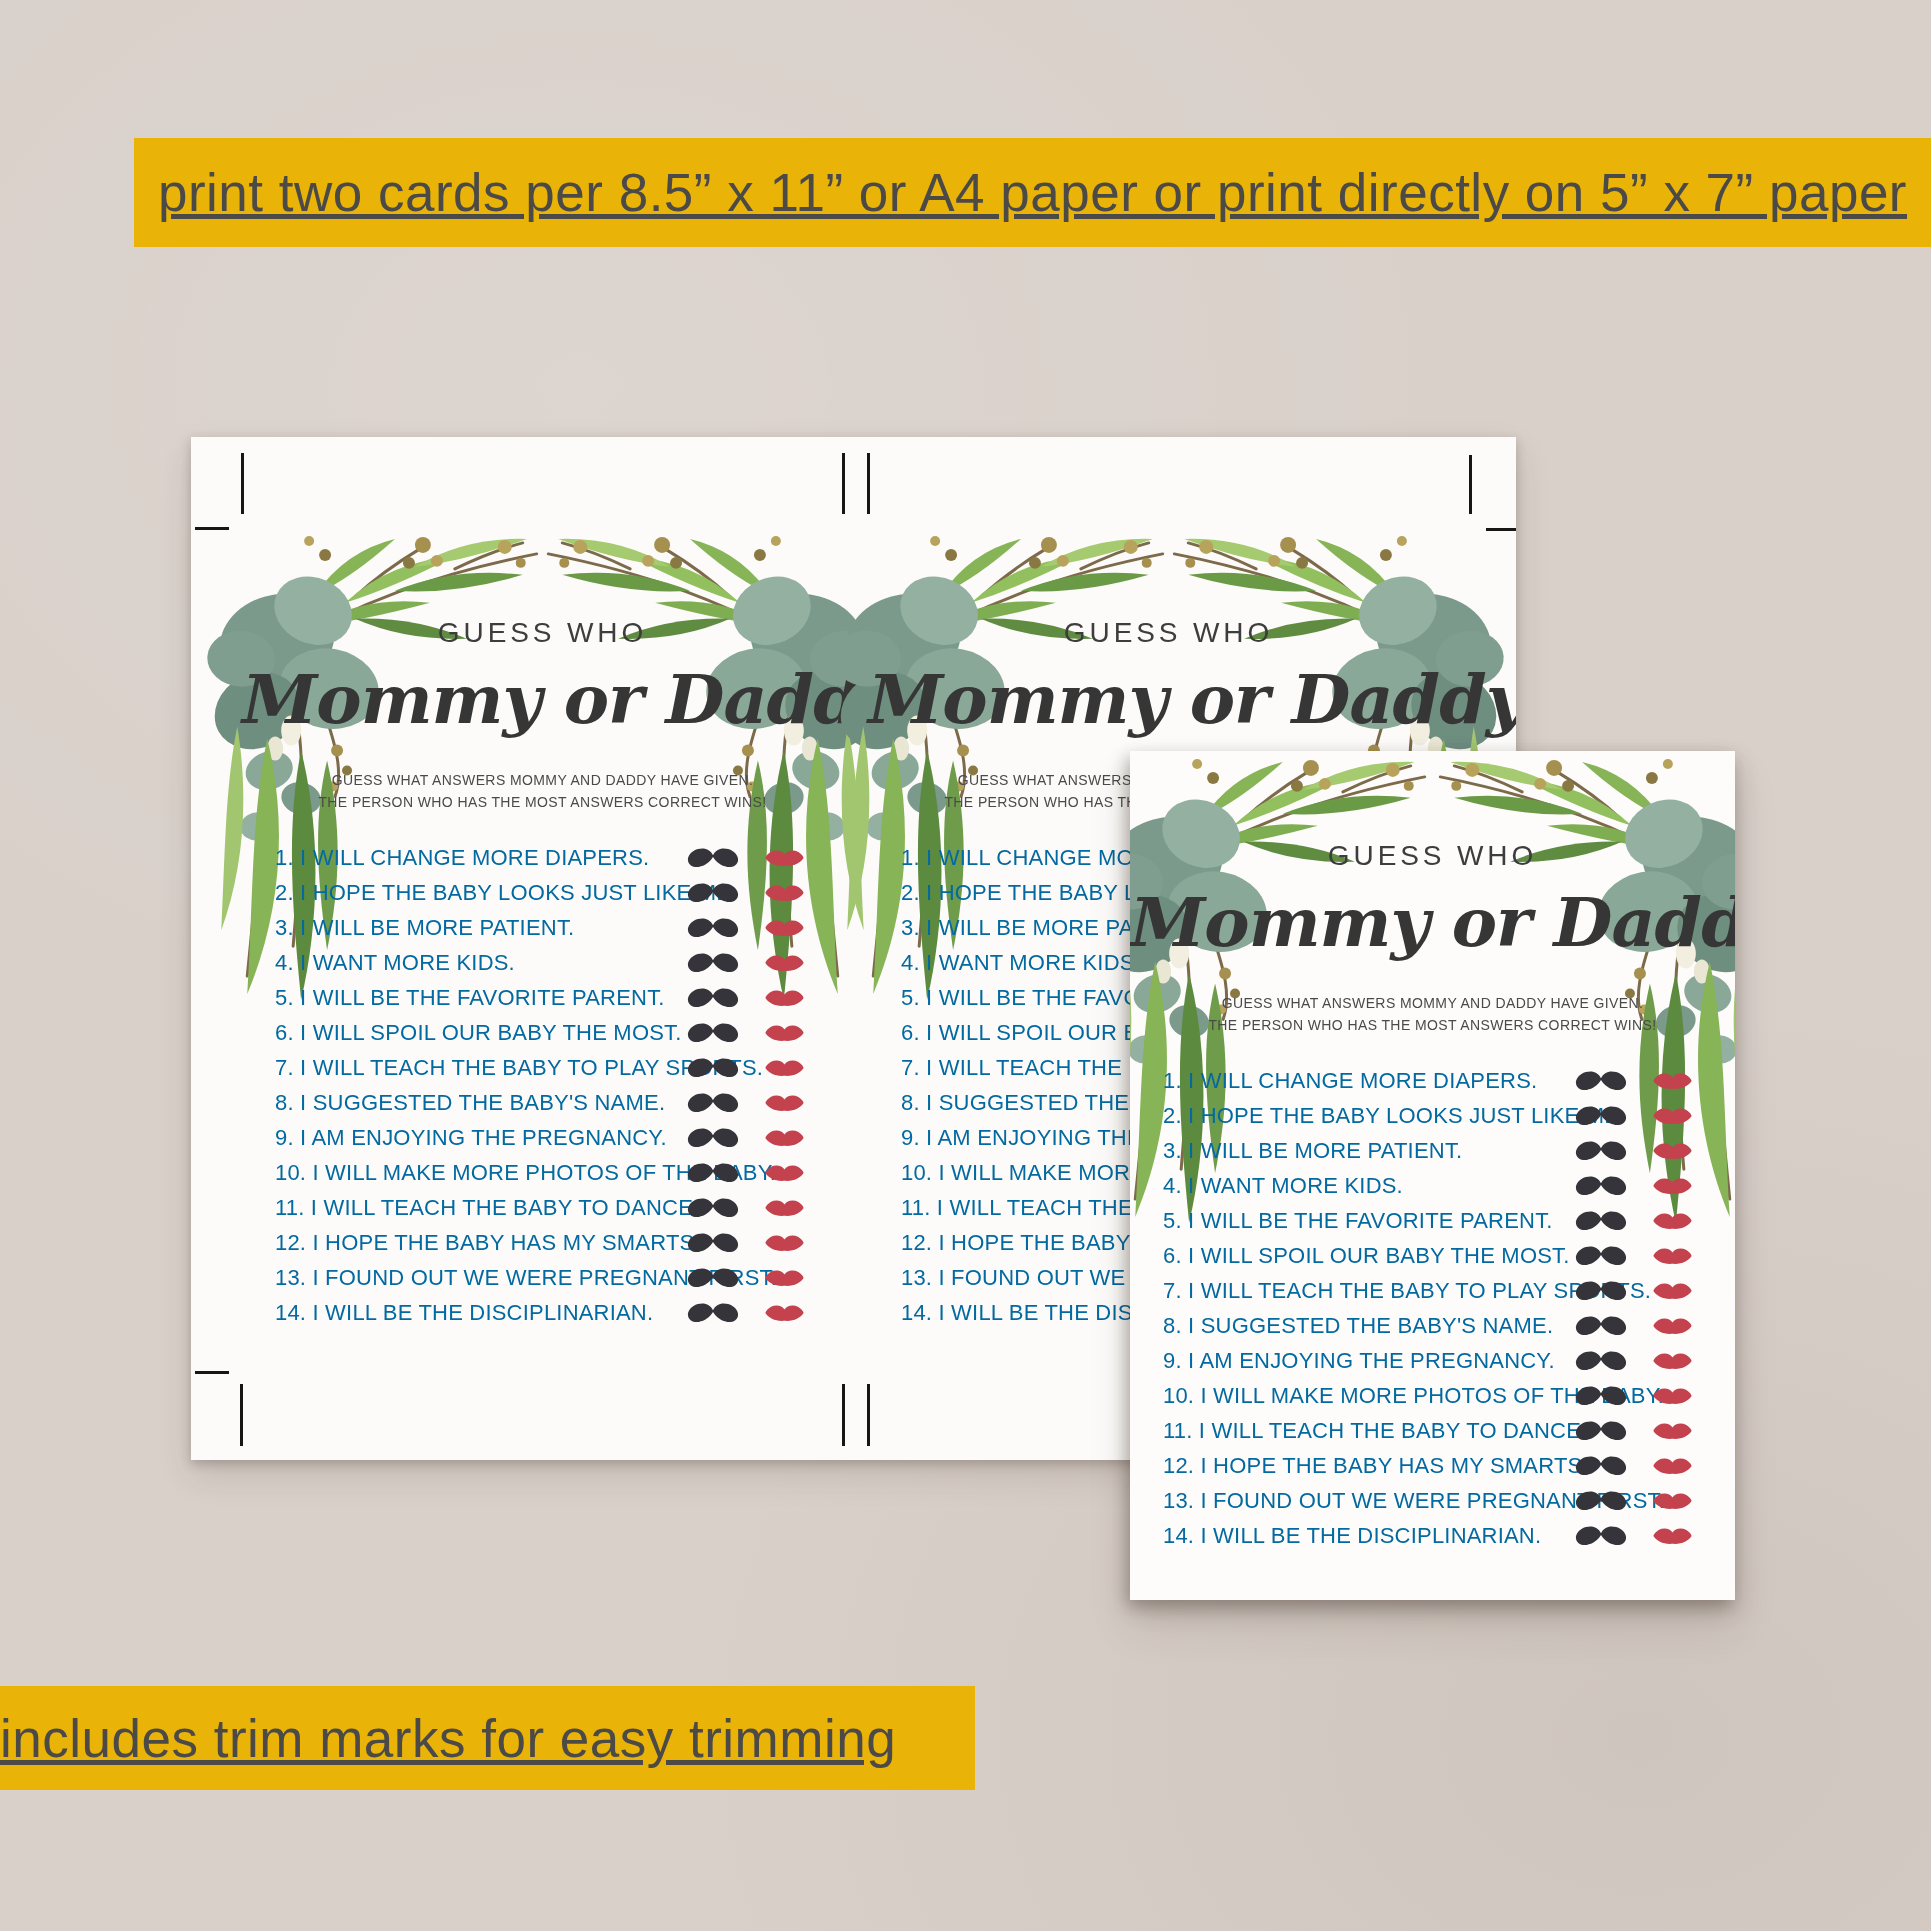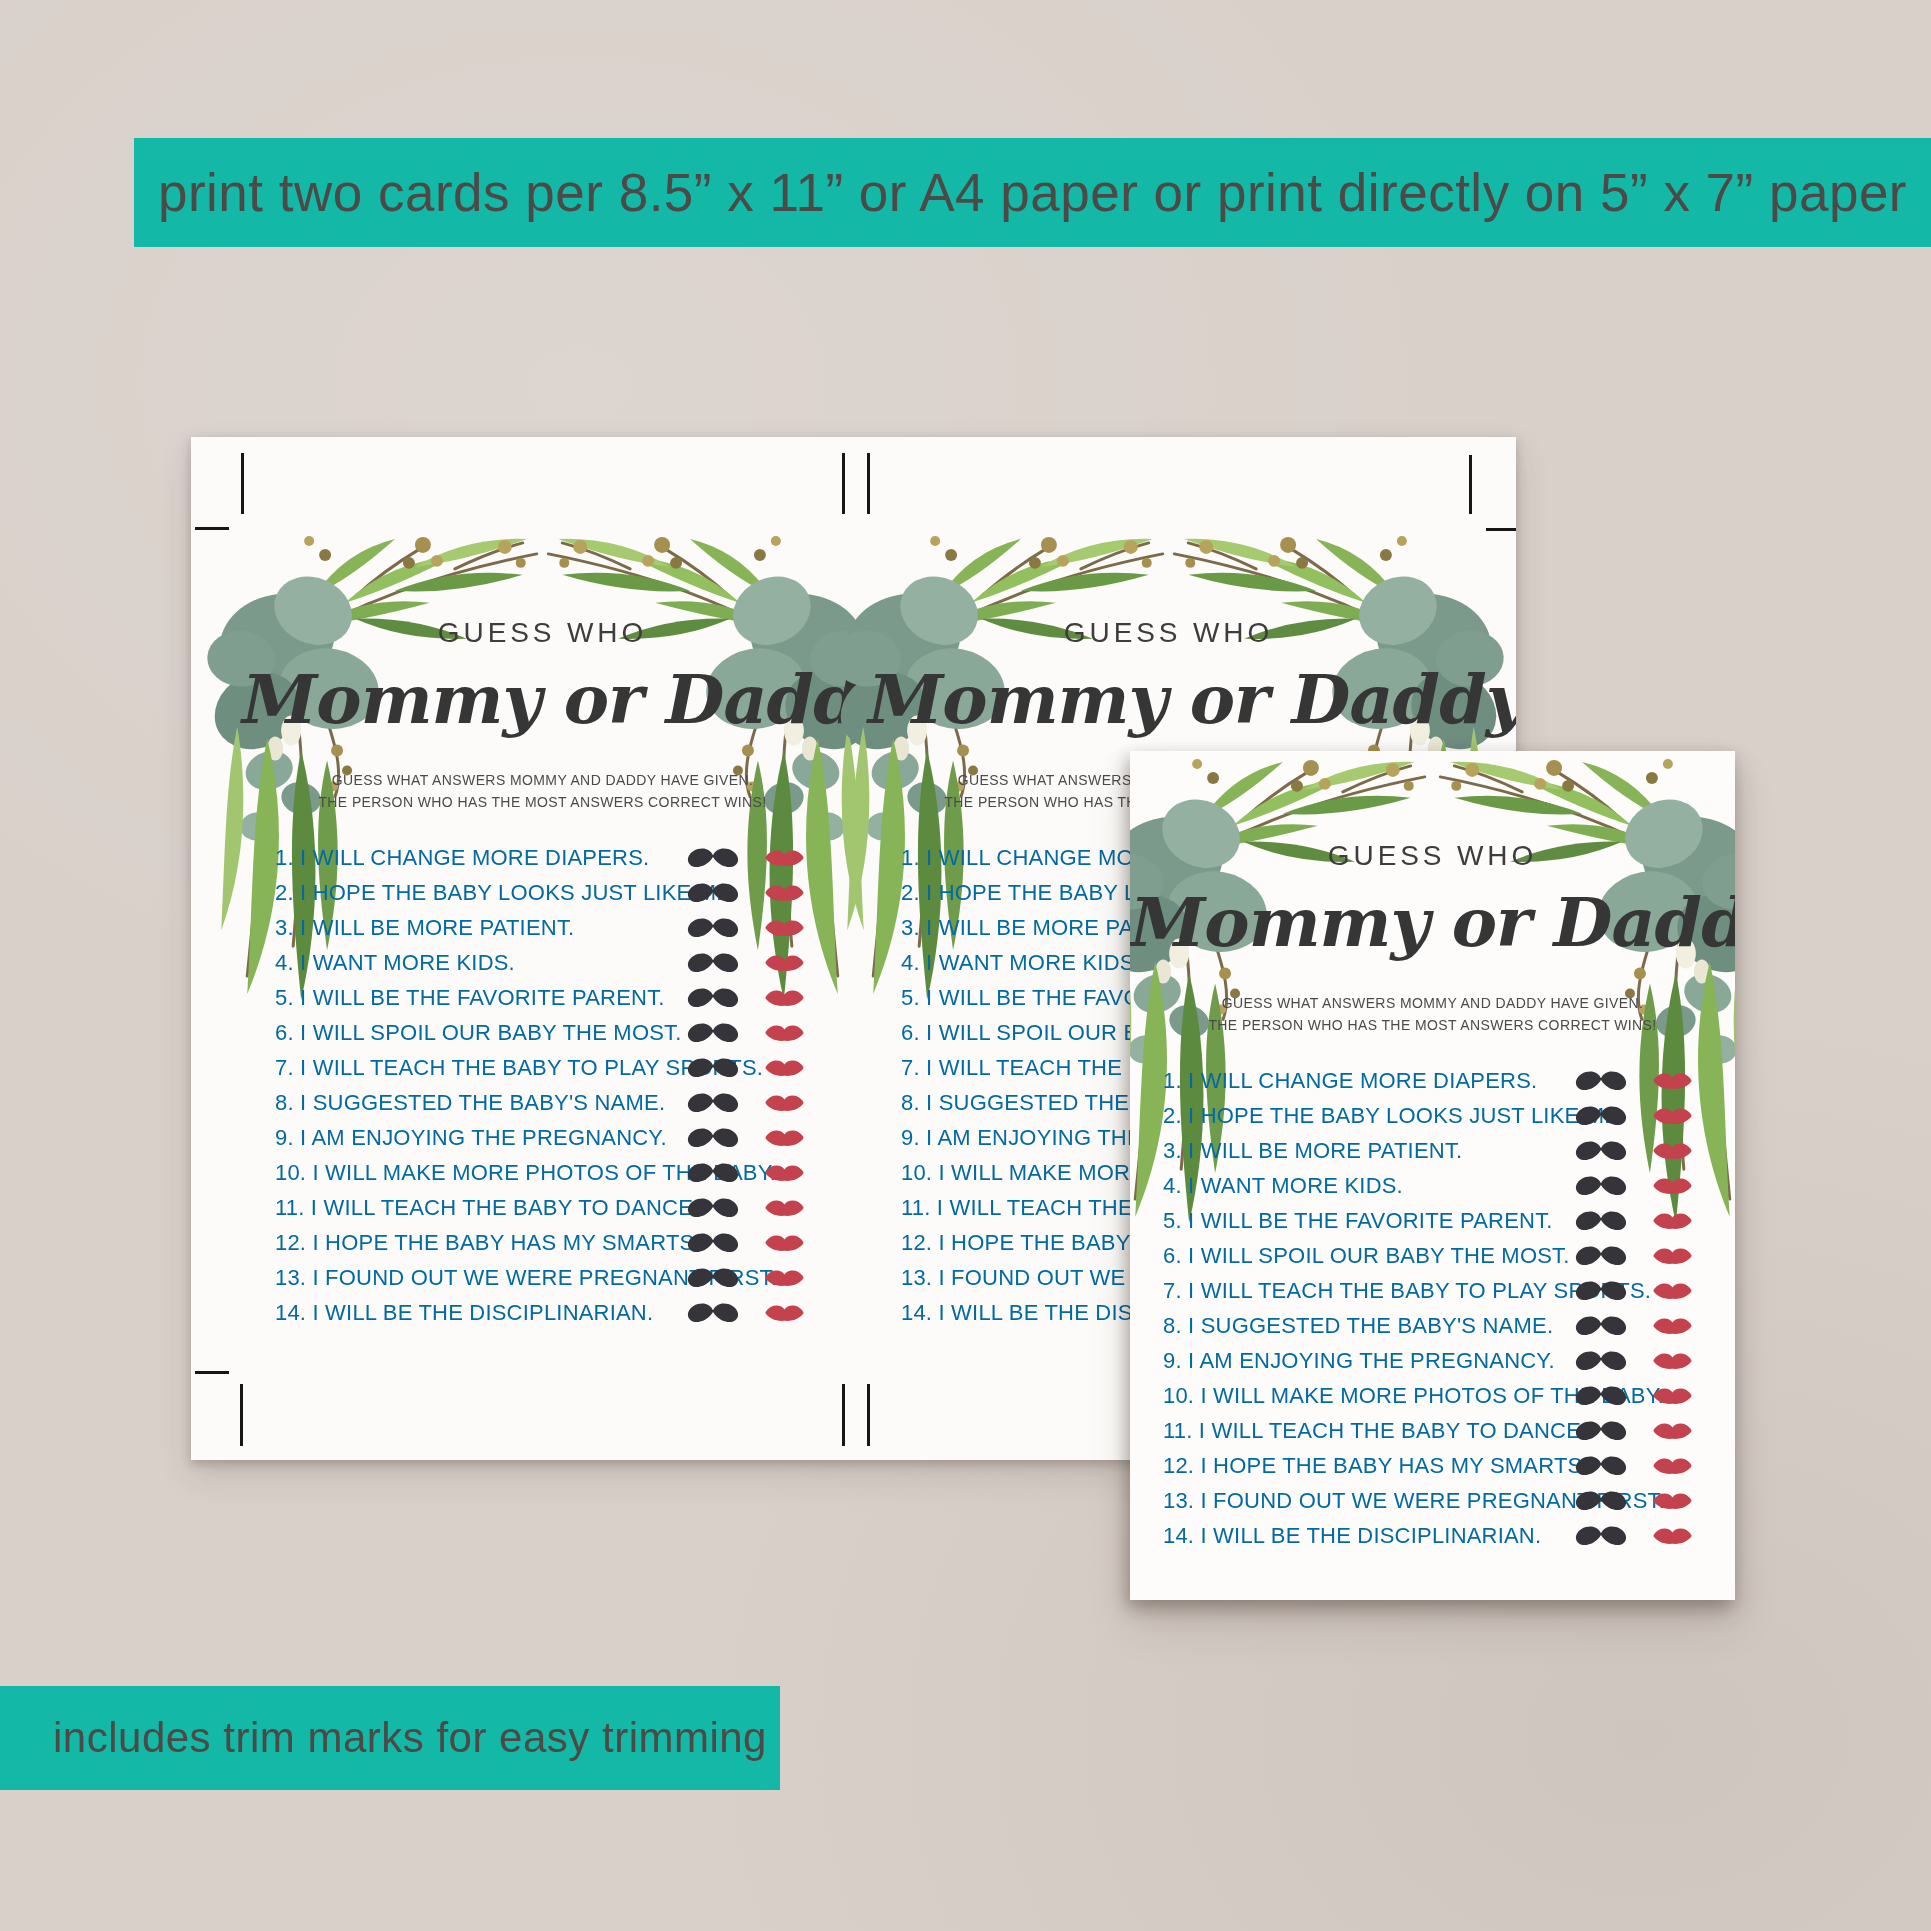--- a/index.html
+++ b/index.html
@@ -9,33 +9,33 @@
     background:#d9d0ca;
     background-image:
       radial-gradient(1545px 1159px at 30% 20%, rgba(255,255,255,.10), rgba(255,255,255,0) 60%),
       radial-gradient(1738px 1352px at 85% 90%, rgba(90,70,60,.08), rgba(90,70,60,0) 55%);
     font-family:"Liberation Sans", sans-serif;
   }
 
   
   .strip {
     position:absolute;
-    background:#14b8a6;
+    background:#eab308;
     display:flex; align-items:center;
     color:#4b4a47;
+    text-decoration:underline;
   }
   .strip.top {
     left:134px; top:138px; width:1797px; height:109px;
     justify-content:center;
     font-size:53px; font-weight:300; letter-spacing:0.5px;
   }
   .strip.bottom {
-    left:0; top:1686px; width:780px; height:104px;
-    padding-left:53px;
-    font-size:42px; font-weight:300; letter-spacing:0.5px;
+    left:0; top:1686px; width:975px; height:104px;
+    font-size:53px; font-weight:300; letter-spacing:0.5px;
   }
 
   
   .sheet {
     position:absolute; left:191px; top:437px; width:1325px; height:1023px;
     background:#fcfbf9; overflow:hidden;
     box-shadow:0 3.9px 9.7px rgba(60,45,35,.25), 0 15.4px 33px rgba(60,45,35,.14);
   }
 
   .trim { position:absolute; background:#161616; z-index:30; }

